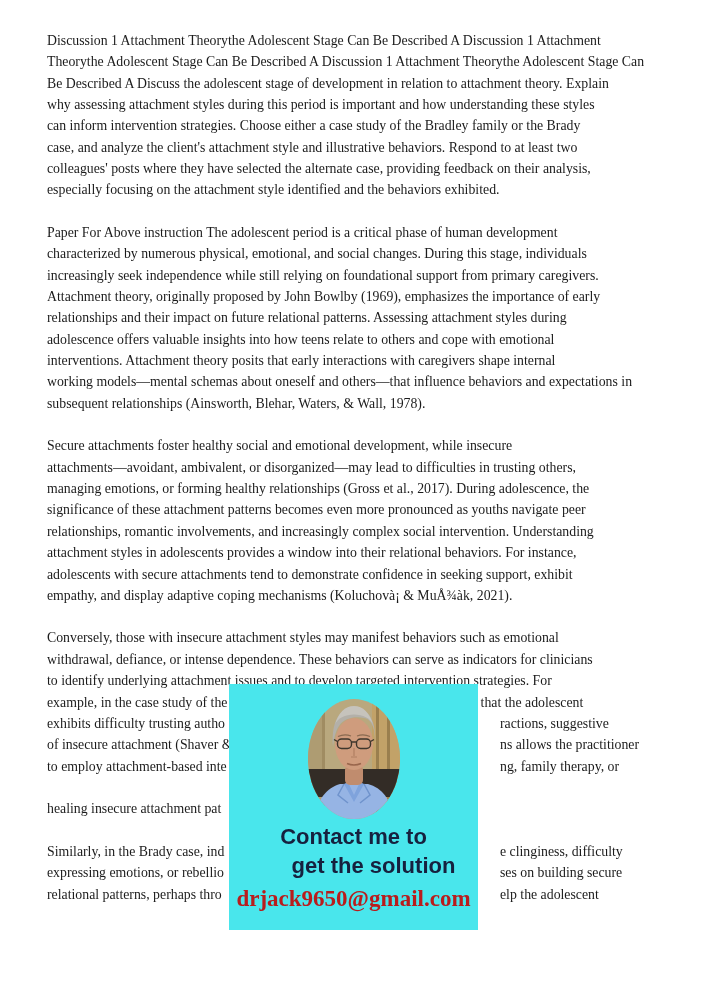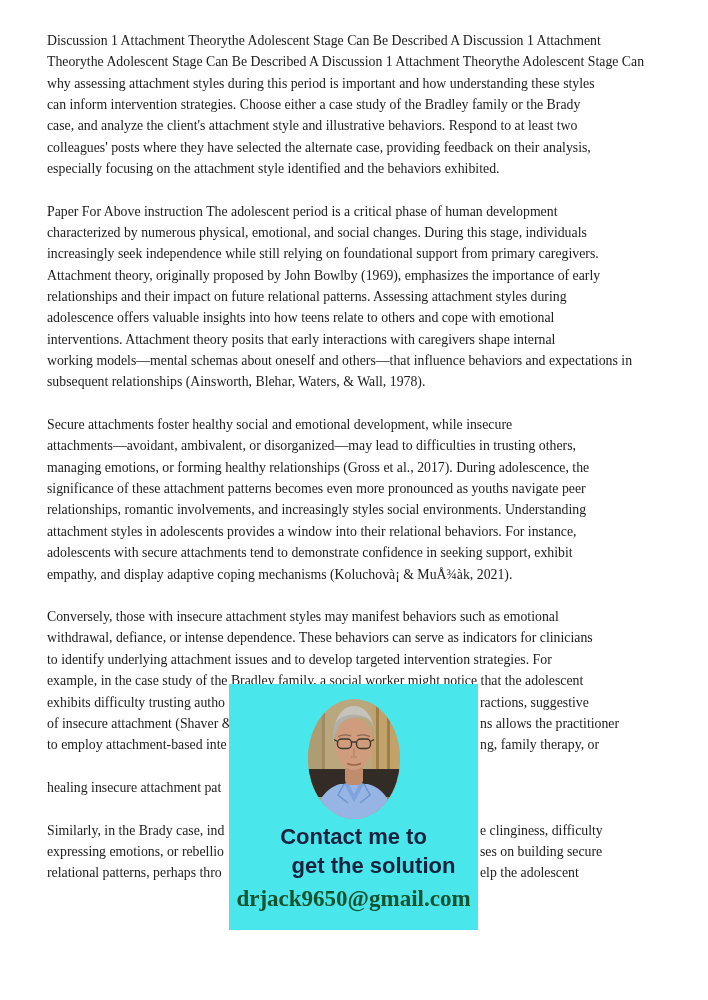--- a/index.html
+++ b/index.html
@@ -1,41 +1,42 @@
 <!DOCTYPE html>
 <html><head>
 <meta charset="utf-8">
 <style>
   html,body{margin:0;padding:0;background:#ffffff;}
   .page{position:relative;width:708px;height:1000px;background:#ffffff;overflow:hidden;
         font-family:"Liberation Serif", serif;color:#1b1b1b;}
   .doc{position:absolute;left:47px;top:30px;width:620px;font-size:13.8px;line-height:21.35px;}
   .para{margin:0 0 21.3px 0;}
   .line{white-space:nowrap;overflow:hidden;}
-  .line.split{display:flex;}
+  .line.split{display:flex;gap:20px;}
   .line.split .l{flex:0 0 182px;overflow:hidden;white-space:nowrap;}
   .line.split .r{margin-left:251px;white-space:nowrap;}
 
   .overlay{position:absolute;left:229px;top:684px;width:249px;height:246px;
            background:#49e6ec;text-align:center;}
   .photo{width:92px;height:120px;margin:15px auto 0 auto;}
   .ad-heading{font-family:"Liberation Sans", sans-serif;font-weight:700;
               font-size:22px;line-height:29px;color:#16213e;margin-top:3px;}
   .ad-email{font-family:"Liberation Serif", serif;font-weight:700;
-            font-size:23px;line-height:30px;color:#14532d;margin-top:4px;}
+            font-size:23px;line-height:30px;color:#b91c1c;margin-top:4px;}
 </style>
 </head>
 <body>
 
 <div class="page">
 
   <div class="doc">
       <div class="para">
         <div class="line">Discussion 1 Attachment Theorythe Adolescent Stage Can Be Described A Discussion 1 Attachment</div>
         <div class="line">Theorythe Adolescent Stage Can Be Described A Discussion 1 Attachment Theorythe Adolescent Stage Can</div>
+        <div class="line">Be Described A Discuss the adolescent stage of development in relation to attachment theory. Explain</div>
         <div class="line">why assessing attachment styles during this period is important and how understanding these styles</div>
         <div class="line">can inform intervention strategies. Choose either a case study of the Bradley family or the Brady</div>
         <div class="line">case, and analyze the client's attachment style and illustrative behaviors. Respond to at least two</div>
         <div class="line">colleagues' posts where they have selected the alternate case, providing feedback on their analysis,</div>
         <div class="line">especially focusing on the attachment style identified and the behaviors exhibited.</div>
       </div>
       <div class="para">
         <div class="line">Paper For Above instruction The adolescent period is a critical phase of human development</div>
         <div class="line">characterized by numerous physical, emotional, and social changes. During this stage, individuals</div>
         <div class="line">increasingly seek independence while still relying on foundational support from primary caregivers.</div>
@@ -44,21 +45,21 @@
         <div class="line">adolescence offers valuable insights into how teens relate to others and cope with emotional</div>
         <div class="line">interventions. Attachment theory posits that early interactions with caregivers shape internal</div>
         <div class="line">working models—mental schemas about oneself and others—that influence behaviors and expectations in</div>
         <div class="line">subsequent relationships (Ainsworth, Blehar, Waters, &amp; Wall, 1978).</div>
       </div>
       <div class="para">
         <div class="line">Secure attachments foster healthy social and emotional development, while insecure</div>
         <div class="line">attachments—avoidant, ambivalent, or disorganized—may lead to difficulties in trusting others,</div>
         <div class="line">managing emotions, or forming healthy relationships (Gross et al., 2017). During adolescence, the</div>
         <div class="line">significance of these attachment patterns becomes even more pronounced as youths navigate peer</div>
-        <div class="line">relationships, romantic involvements, and increasingly styles social environments. Understanding</div>
+        <div class="line">relationships, romantic involvements, and increasingly complex social intervention. Understanding</div>
         <div class="line">attachment styles in adolescents provides a window into their relational behaviors. For instance,</div>
         <div class="line">adolescents with secure attachments tend to demonstrate confidence in seeking support, exhibit</div>
         <div class="line">empathy, and display adaptive coping mechanisms (Koluchovà¡ &amp; MuÅ¾àk, 2021).</div>
       </div>
       <div class="para">
         <div class="line">Conversely, those with insecure attachment styles may manifest behaviors such as emotional</div>
         <div class="line">withdrawal, defiance, or intense dependence. These behaviors can serve as indicators for clinicians</div>
         <div class="line">to identify underlying attachment issues and to develop targeted intervention strategies. For</div>
         <div class="line">example, in the case study of the Bradley family, a social worker might notice that the adolescent</div>
         <div class="line split">

